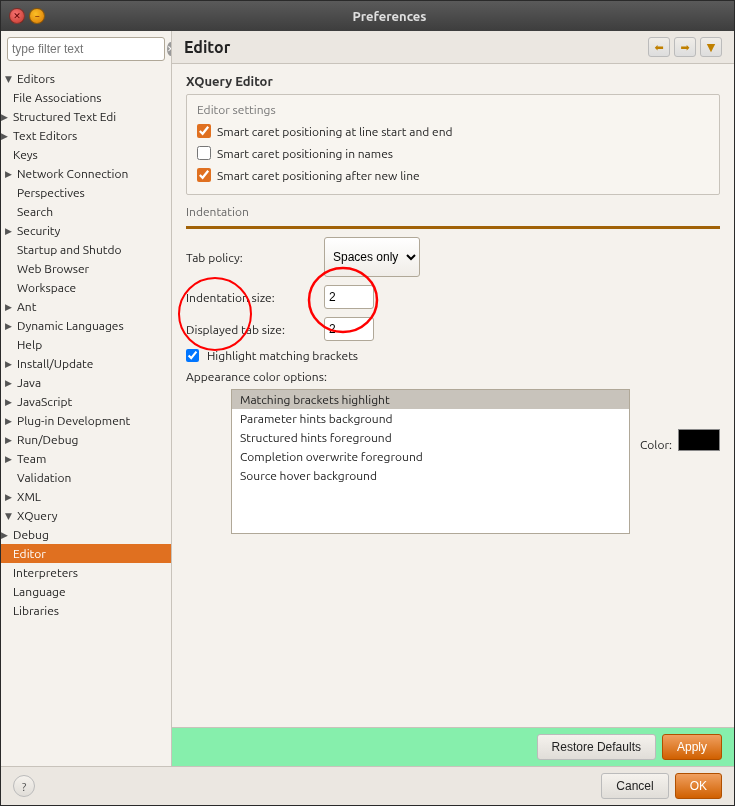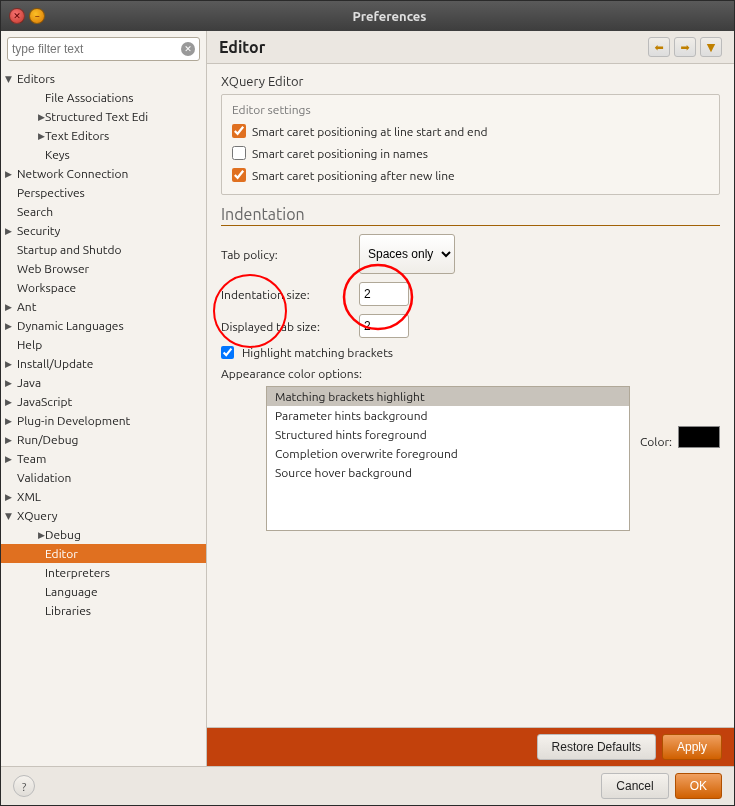--- a/index.html
+++ b/index.html
@@ -51,21 +51,21 @@
     }
 
     .main-content {
       display: flex;
       flex: 1;
       overflow: hidden;
     }
 
     
     .sidebar {
-      width: 206px;
+      width: 171px;
       background: #f5f2ed;
       border-right: 1px solid #c8c3bb;
       display: flex;
       flex-direction: column;
       overflow: hidden;
       flex-shrink: 0;
     }
 
     .search-box {
       margin: 6px;
@@ -131,21 +131,21 @@
 
     .tree-label {
       font-size: 12px;
       color: #222;
     }
     .tree-item.selected .tree-label { color: white; }
     .tree-item.selected .arrow { color: white; }
 
     
     .indent-0 { padding-left: 4px; }
-    .indent-1 { padding-left: 32px; text-align: right; }
+    .indent-1 { padding-left: 0; }
 
     
     .right-panel {
       flex: 1;
       display: flex;
       flex-direction: column;
       background: #f5f2ed;
       overflow: hidden;
     }
 
@@ -210,24 +210,24 @@
       font-size: 12px;
       color: #222;
     }
 
     .indentation-section {
       margin-top: 10px;
       margin-bottom: 8px;
     }
 
     .indentation-title {
-      font-size: 16px;
+      font-size: 12px;
       color: #666;
-      border-bottom: 1px solid #a16207;
-      padding-bottom: 2px;
+      border-bottom: 3px solid #a16207;
+      padding-bottom: 8px;
       margin-bottom: 8px;
     }
 
     .form-row {
       display: flex;
       align-items: center;
       margin-bottom: 8px;
       gap: 8px;
     }
 
@@ -330,21 +330,21 @@
       border: 1px solid #888;
       cursor: pointer;
     }
 
     
     .bottom-bar {
       display: flex;
       justify-content: flex-end;
       padding: 6px 12px;
       border-top: 1px solid #c8c3bb;
-      background: #c2410c;
+      background: #86efac;
       gap: 6px;
       flex-shrink: 0;
     }
 
     .btn {
       height: 26px;
       padding: 0 14px;
       border-radius: 3px;
       font-size: 12px;
       cursor: pointer;
@@ -381,21 +381,21 @@
       display: flex; align-items: center; justify-content: center;
       font-size: 12px;
       cursor: pointer;
       color: #555;
     }
 
     .xquery-editor-title {
       font-size: 13px;
       color: #333;
       margin-bottom: 6px;
-      font-weight: normal;
+      font-weight: bold;
     }
 
     .editor-settings-group {
       border: 1px solid #c8c3bb;
       border-radius: 2px;
       padding: 6px 10px;
       margin-bottom: 10px;
       background: #f8f5f0;
     }
   </style>

